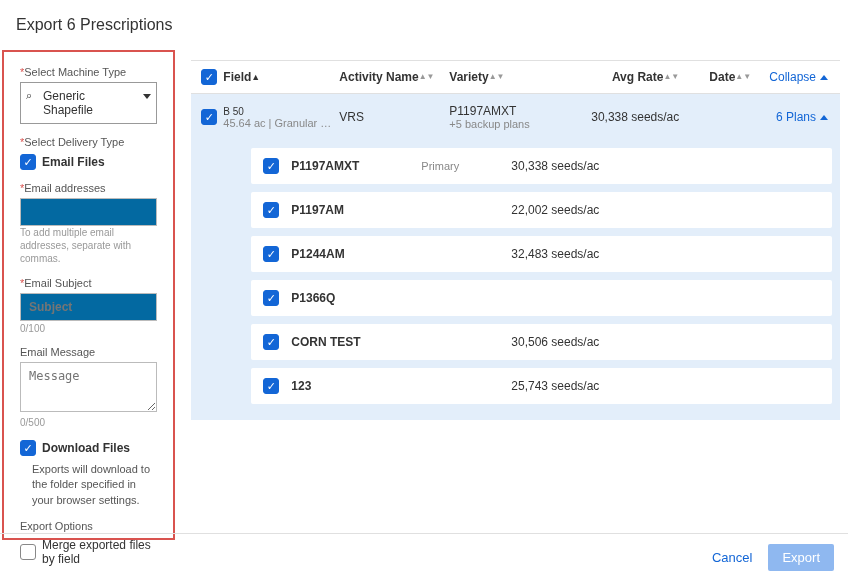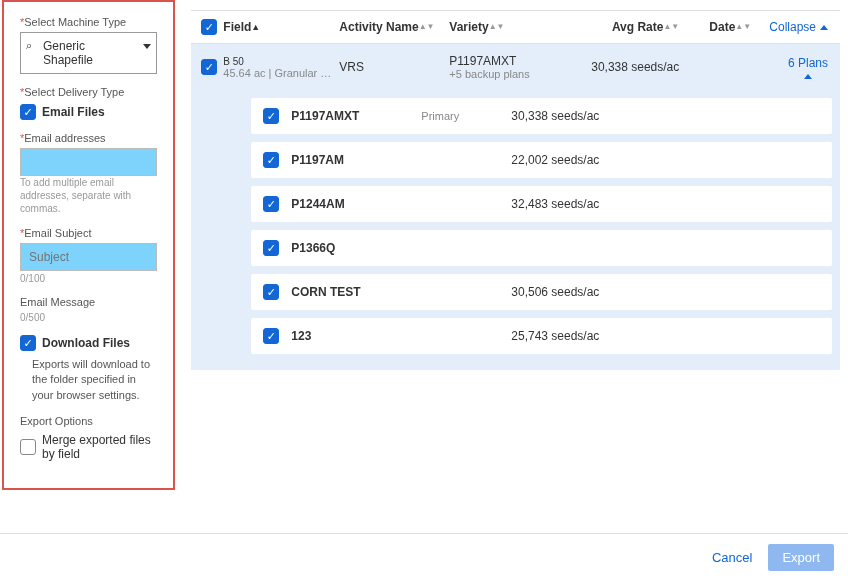--- a/index.html
+++ b/index.html
@@ -12,21 +12,21 @@
   .req { color: #d9534f; }
   .label { font-size: 11px; color: #555; margin-top: 4px; margin-bottom: 4px; display: block; }
   .select-wrap { position: relative; }
   .select { width: 100%; border: 1px solid #999; padding: 6px 20px 6px 22px; font-size: 12px; background: #fff; border-radius: 0; }
   .search-ico { position: absolute; left: 6px; top: 7px; font-size: 11px; color: #333; }
   .caret { position: absolute; right: 6px; top: 8px; font-size: 10px; color: #333; pointer-events:none;}
   .checkbox-row { display: flex; align-items: center; gap: 6px; margin: 6px 0; }
   .chk { width: 16px; height: 16px; border: 1.5px solid #1366d6; border-radius: 3px; display: inline-flex; align-items:center; justify-content:center; font-size:11px; color:#fff; flex-shrink:0;}
   .chk.checked { background: #1366d6; }
   .chk.unchecked { background: #fff; border-color:#888;}
-  .input { width: 100%; border: 1px solid #bbb; padding: 6px 8px; font-size: 12px; background:#7dd3fc; }
+  .input { width: 100%; border: 1px solid #bbb; padding: 6px 8px; font-size: 12px; background:#0369a1;font-weight:bold; }
   .textarea { width: 100%; border: 1px solid #bbb; padding: 6px 8px; font-size: 12px; height: 50px; resize: both; background:#fff;}
   .helper { font-size: 10px; color: #999; line-height: 1.3; }
   .counter { font-size: 10px; color: #999; margin-top:2px;}
   .section-gap { margin-top: 12px; }
   .download-help { font-size: 11px; color: #555; margin-left: 12px; margin-top:4px; line-height:1.4;}
   .main-top { display:flex; align-items:center; justify-content:space-between; margin-bottom:8px;}
   .toggle { width: 30px; height: 16px; border-radius: 8px; background:#ccc; position:relative; display:inline-block; margin-right:8px; vertical-align:middle;}
   .toggle::after { content:""; width:12px; height:12px; border-radius:50%; background:#fff; position:absolute; left:2px; top:2px; box-shadow:0 0 2px rgba(0,0,0,0.3);}
   .toggle-label { font-size:12px; color:#333; vertical-align:middle;}
   .report-btn { border:1px solid #999; background:#fff; padding:6px 10px; font-size:12px; display:flex; align-items:center; gap:6px;}
@@ -41,37 +41,38 @@
   .th { font-size:12px; font-weight:600; color:#333; display:flex; align-items:center; }
   .sort-arrows { font-size:8px; color:#999; line-height:0.7; display:inline-flex; flex-direction:column;}
   .sort-active { color:#333; font-size:9px;}
   .collapse-link { color:#1366d6; font-size:12px; display:inline-flex; align-items:center; gap:4px;}
   .row-parent { display:flex; align-items:center; padding:10px 4px; background:#e3eefa;}
   .field-name { font-size:10px; color:#333; }
   .field-sub { font-size:11px; color:#888; white-space:nowrap; overflow:hidden; text-overflow:ellipsis; max-width:110px;}
   .variety-main { font-size:12px; color:#333;}
   .variety-sub { font-size:11px; color:#888;}
   .rate { font-size:12px; color:#333;}
-  .plans-link { color:#1366d6; font-size:12px; display:inline-flex; align-items:center; gap:4px; justify-content:flex-end;flex-direction:column;}
+  .plans-link { color:#1366d6; font-size:12px; display:inline-flex; align-items:center; gap:4px; justify-content:flex-end;}
   .plans-container { background:#e3eefa; padding:8px 8px 8px 60px;}
   .plan-row { background:#fff; display:flex; align-items:center; padding:10px 12px; margin-bottom:8px; border-radius:2px;}
   .plan-chk-col { width:28px;}
   .plan-name { width:130px; font-size:12px; font-weight:600; color:#333;}
   .plan-tag { width:90px; font-size:11px; color:#888;}
   .plan-rate { flex:1; font-size:12px; color:#333;}
   .footer { position:absolute; bottom:0; left:0; right:0; border-top:1px solid #e0e0e0; padding:10px 14px; display:flex; justify-content:flex-end; gap:16px; align-items:center;}
   .cancel-btn { color:#1366d6; font-size:13px; background:none; border:none;}
   .export-btn { background:#8fb8f0; color:#fff; border:none; padding:6px 14px; font-size:13px; border-radius:2px;}
   .chev-up { display:inline-block; border-left:4px solid transparent; border-right:4px solid transparent; border-bottom:5px solid currentColor;}
   .chev-down { display:inline-block; border-left:4px solid transparent; border-right:4px solid transparent; border-top:5px solid currentColor;}
 </style>
 </head>
 <body>
 
 <div class="dialog">
+  <div class="title">Export 6 Prescriptions</div>
 
   <div class="body">
 
     <div class="sidebar">
       <label class="label"><span class="req">*</span><span>Select Machine Type</span></label>
       <div class="select-wrap">
         <span class="search-ico">⌕</span>
         <div class="select">Generic Shapefile</div>
         <span class="caret"><span class="chev-down"></span></span>
       </div>
@@ -84,20 +85,21 @@
 
       <label class="label section-gap"><span class="req">*</span><span>Email addresses</span></label>
       <input class="input" value="" style="">
       <div class="helper">To add multiple email addresses, separate with commas.</div>
 
       <label class="label section-gap"><span class="req">*</span><span>Email Subject</span></label>
       <input class="input" placeholder="Subject" style="">
       <div class="counter">0/100</div>
 
       <label class="label section-gap">Email Message</label>
+      <textarea class="textarea" placeholder="Message" style=""></textarea>
       <div class="counter">0/500</div>
 
       <div class="checkbox-row section-gap">
         <span class="chk checked">✓</span>
         <span style="font-weight:600;">Download Files</span>
       </div>
       <div class="download-help">Exports will download to the folder specified in your browser settings.</div>
 
       <label class="label section-gap">Export Options</label>
       <div class="checkbox-row">

